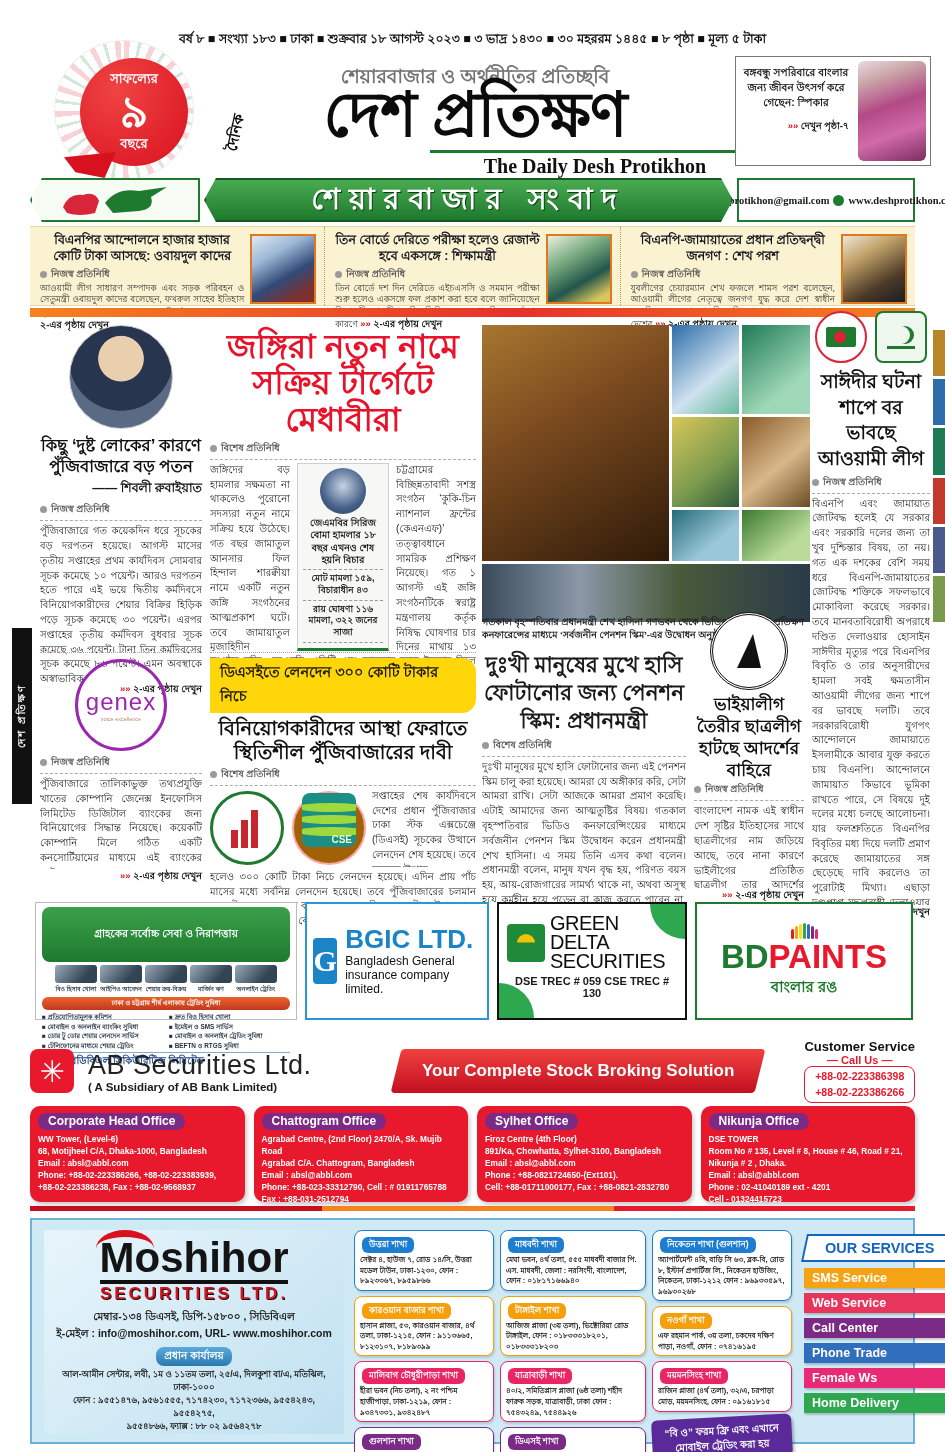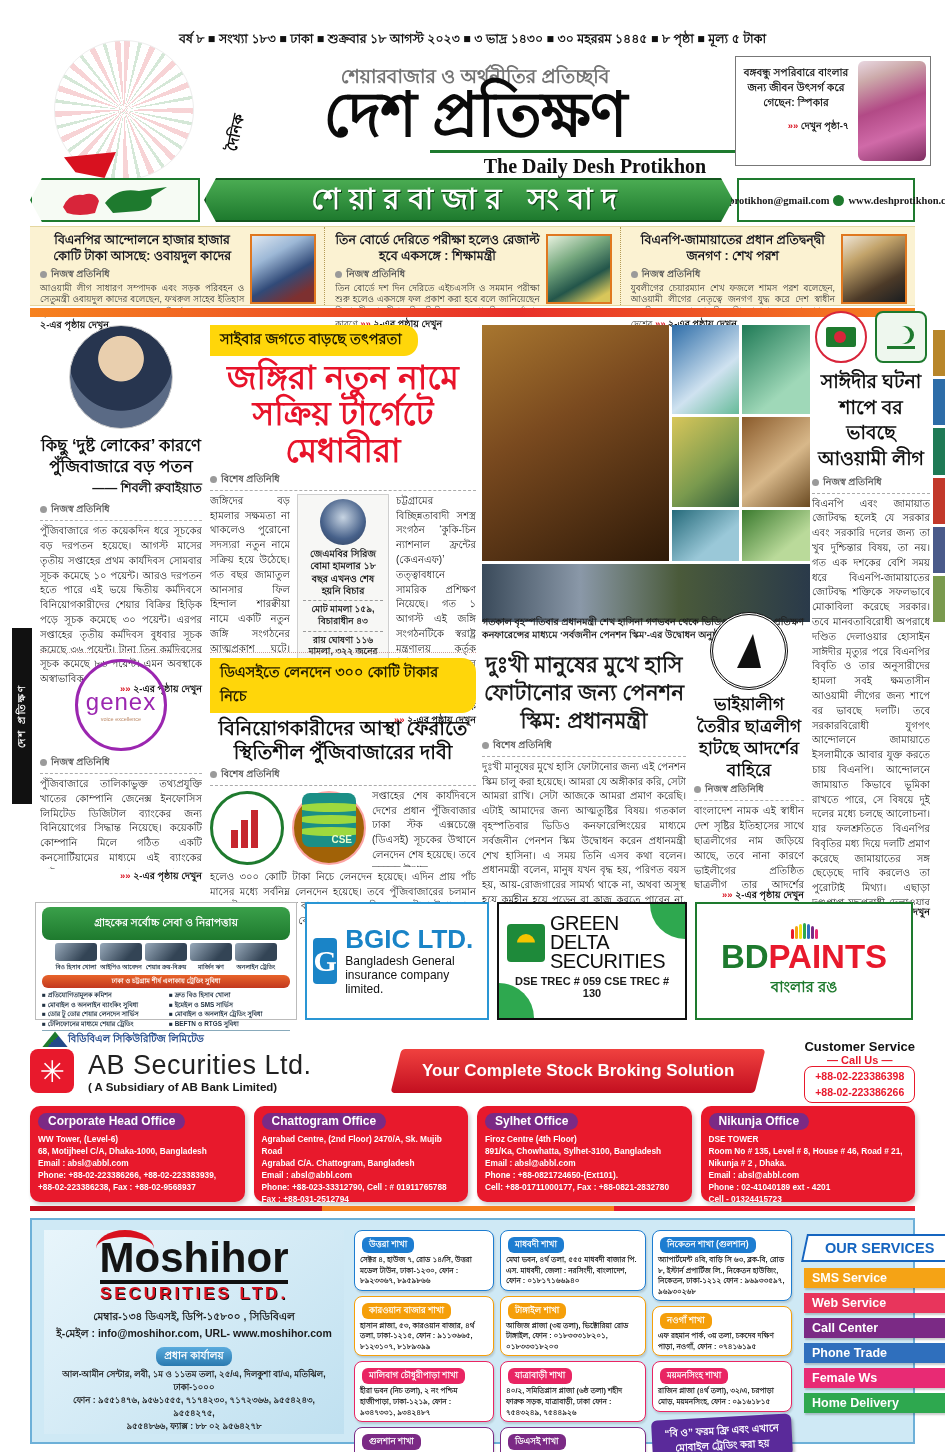--- a/index.html
+++ b/index.html
@@ -127,21 +127,21 @@
   .al-flag{width:30px;height:20px;background:#1e7a2e;position:relative;border-radius:2px}
   .al-flag::after{content:"";position:absolute;left:8px;top:4px;width:12px;height:12px;border-radius:50%;background:#d8253a}
   .ji-logo{width:52px;height:52px;border-radius:8px;border:2px solid #1e7a2e;background:#eef7ee;display:flex;flex-direction:column;align-items:center;justify-content:center;gap:2px}
   .ji-moon{width:18px;height:18px;border-radius:50%;box-shadow:4px 0 0 0 #1e7a2e}
   .ji-bar{width:28px;height:3px;background:#1e7a2e}
   .saidee-h{font-size:19px;line-height:1.35;text-align:center;margin-bottom:3px}
   .edge{left:933px;top:330px;width:12px;height:292px;display:flex;flex-direction:column;gap:3px}
   .edge div{flex:1}
   .ad{position:absolute;top:902px;height:118px;background:#fff}
   .ad-bdbl{left:35px;width:262px;border:1px solid #bbb;padding:4px 6px;font-size:7px}
-  .bdbl-head{background:linear-gradient(#3aa04a,#1e7a2e);color:#fff;font-weight:900;font-size:10.5px;text-align:center;border-radius:8px;padding:8px 0}
+  .bdbl-head{background:linear-gradient(#3aa04a,#1e7a2e);color:#fff;font-weight:900;font-size:10.5px;text-align:center;border-radius:8px;padding:19px 0}
   .bdbl-thumbs{display:flex;gap:3px;justify-content:center;margin:3px 0 2px}
   .bdbl-th{width:42px;text-align:center;font-size:6px;font-weight:bold;color:#234}
   .bdbl-th i{display:block;height:18px;border-radius:3px;background:linear-gradient(130deg,#9ab,#345 70%);margin-bottom:1px}
   .bdbl-band{background:linear-gradient(#e8642a,#c2381f);color:#fff;font-size:6.5px;font-weight:bold;text-align:center;border-radius:6px;padding:1px 0}
   .bdbl-lists{display:flex;gap:6px;margin-top:2px}
   .bdbl-li{flex:1;font-size:6.4px;font-weight:bold;color:#234;white-space:pre-line;line-height:1.5}
   .bdbl-foot{display:flex;border-top:1px solid #8ab;margin-top:2px;padding-top:0}
   .bdbl-tri{width:26px;height:16px;background:linear-gradient(135deg,#1e7a2e 50%,#234a8a 50%);clip-path:polygon(0 100%,50% 0,100% 100%)}
   .bdbl-name{font-size:10px;font-weight:900;color:#234a8a}
   .ad-bgic{left:305px;width:184px;border:2px solid #2a96d4;display:flex;align-items:center;justify-content:center;gap:8px;padding:6px}
@@ -208,20 +208,25 @@
 </style>
 </head>
 <body>
 
 <div id="page">
 
   <div class="abs dateline">বর্ষ ৮ ■ সংখ্যা ১৮৩ ■ ঢাকা ■ শুক্রবার ১৮ আগস্ট ২০২৩ ■ ৩ ভাদ্র ১৪৩০ ■ ৩০ মহররম ১৪৪৫ ■ ৮ পৃষ্ঠা ■ মূল্য ৫ টাকা</div>
 
   <div class="abs badge">
     <div class="rosette"></div>
+    <div class="badge-core">
+      <span class="t">সাফল্যের</span>
+      <span class="n">৯</span>
+      <span class="b">বছরে</span>
+    </div>
     <div class="ribbon-tail"></div>
   </div>
 
   <div class="abs tagline">শেয়ারবাজার ও অর্থনীতির প্রতিচ্ছবি</div>
   <div class="abs mast">
     <span class="daily">দৈনিক</span>
     <span>দেশ প্রতিক্ষণ</span>
   </div>
   <div class="abs mast-sub">The Daily Desh Protikhon</div>
 
@@ -303,21 +308,20 @@
       <span class="g1">genex</span>
       <span class="g2">voice excellence</span>
     </div>
     <div class="byline">নিজস্ব প্রতিনিধি</div>
     <div class="rule"></div>
     <div class="body jc" style="height:92px">পুঁজিবাজারে তালিকাভুক্ত তথ্যপ্রযুক্তি খাতের কোম্পানি জেনেক্স ইনফোসিস লিমিটেড ডিজিটাল ব্যাংকের জন্য বিনিয়োগের সিদ্ধান্ত নিয়েছে। কয়েকটি কোম্পানি মিলে গঠিত একটি কনসোর্টিয়ামের মাধ্যমে এই ব্যাংকের লাইসেন্সের জন্য আবেদন করা হবে। জেনেক্স ইনফোসিসের পরিচালনা</div>
     <span class="more">২-এর পৃষ্ঠায় দেখুন</span>
   </div>
 
   <div class="abs colB story-mil">
-    <span class="kicker">সাইবার জগতে বাড়ছে তৎপরতা</span>
     <h1 class="mil-h">জঙ্গিরা নতুন নামে সক্রিয় টার্গেটে মেধাবীরা</h1>
     <div class="byline">বিশেষ প্রতিনিধি</div>
     <div class="rule"></div>
     <div class="mil-cols">
       <div class="mil-c body jc" style="height:188px">জঙ্গিদের বড় হামলার সক্ষমতা না থাকলেও পুরোনো সদস্যরা নতুন নামে সক্রিয় হয়ে উঠেছে। গত বছর জামাতুল আনসার ফিল হিন্দাল শারক্বীয়া নামে একটি নতুন জঙ্গি সংগঠনের আত্মপ্রকাশ ঘটে। তবে জামায়াতুল মুজাহিদীন বাংলাদেশের (জেএমবি) সিরিজ বোমা হামলার ১৮ বছর পরও দেশ থেকে জঙ্গি হামলার আতঙ্ক যায়নি। মাঝে মধ্যে আইন-শৃঙ্খলা বাহিনীর হাতে ধরা পড়ছে ভয়ঙ্কর জঙ্গি সদস্য।</div>
       <div class="mil-c infobox">
         <div class="ph"></div>
         <div class="ib-title">জেএমবির সিরিজ বোমা হামলার ১৮ বছর এখনও শেষ হয়নি বিচার</div>
         <div class="ib-item">মোট মামলা ১৫৯, বিচারাধীন ৪৩</div>
         <div class="ib-item">রায় ঘোষণা ১১৬ মামলা, ৩২২ জনের সাজা</div>

